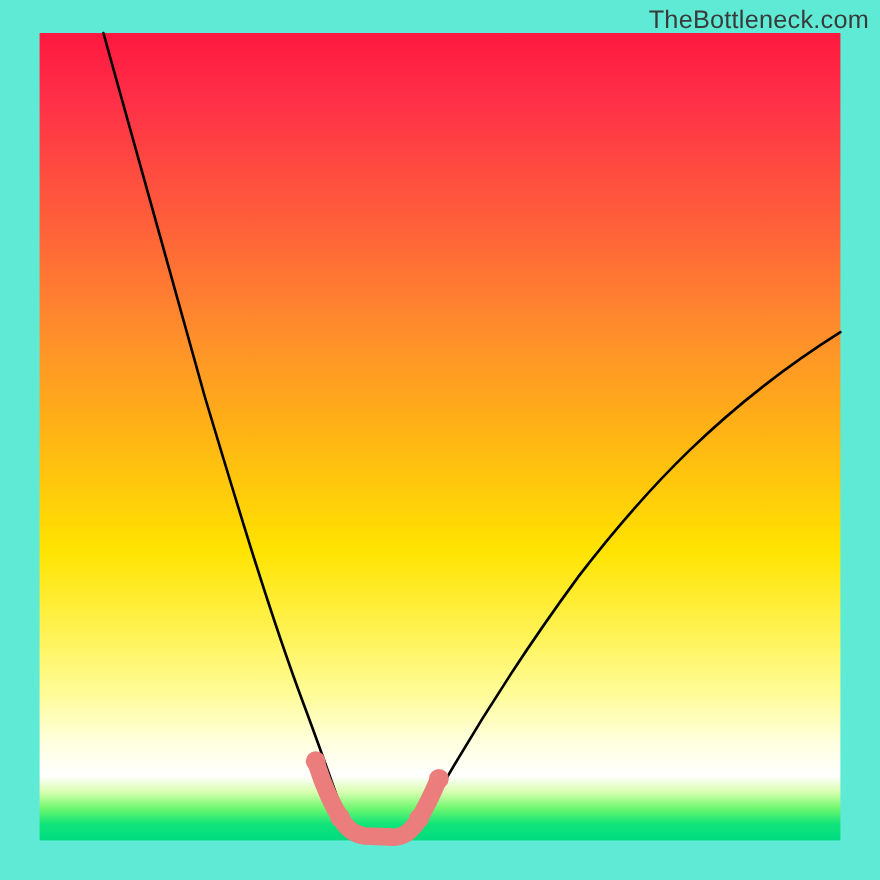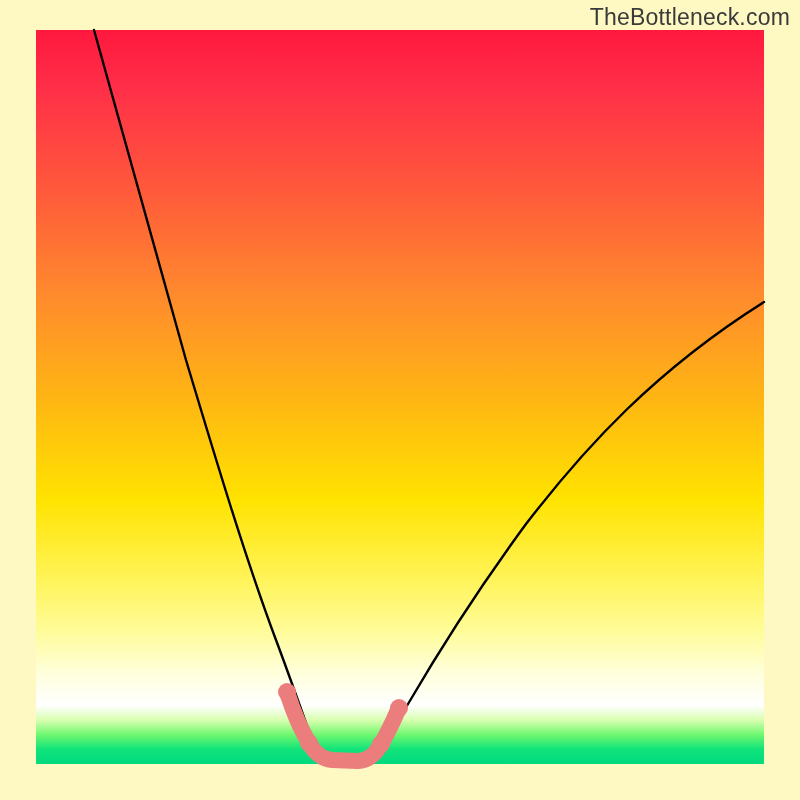--- a/index.html
+++ b/index.html
@@ -8,21 +8,21 @@
     width: 800px;
     height: 800px;
     overflow: hidden;
     background: #000;
     font-family: Arial, Helvetica, sans-serif;
   }
   .frame {
     position: relative;
     width: 800px;
     height: 800px;
-    background: #fef9c3;
+    background: #5eead4;
   }
   .watermark {
     position: absolute;
     top: 4px;
     right: 10px;
     color: #3a3a3a;
     font-size: 23px;
     font-weight: 500;
     letter-spacing: 0.2px;
     z-index: 10;

